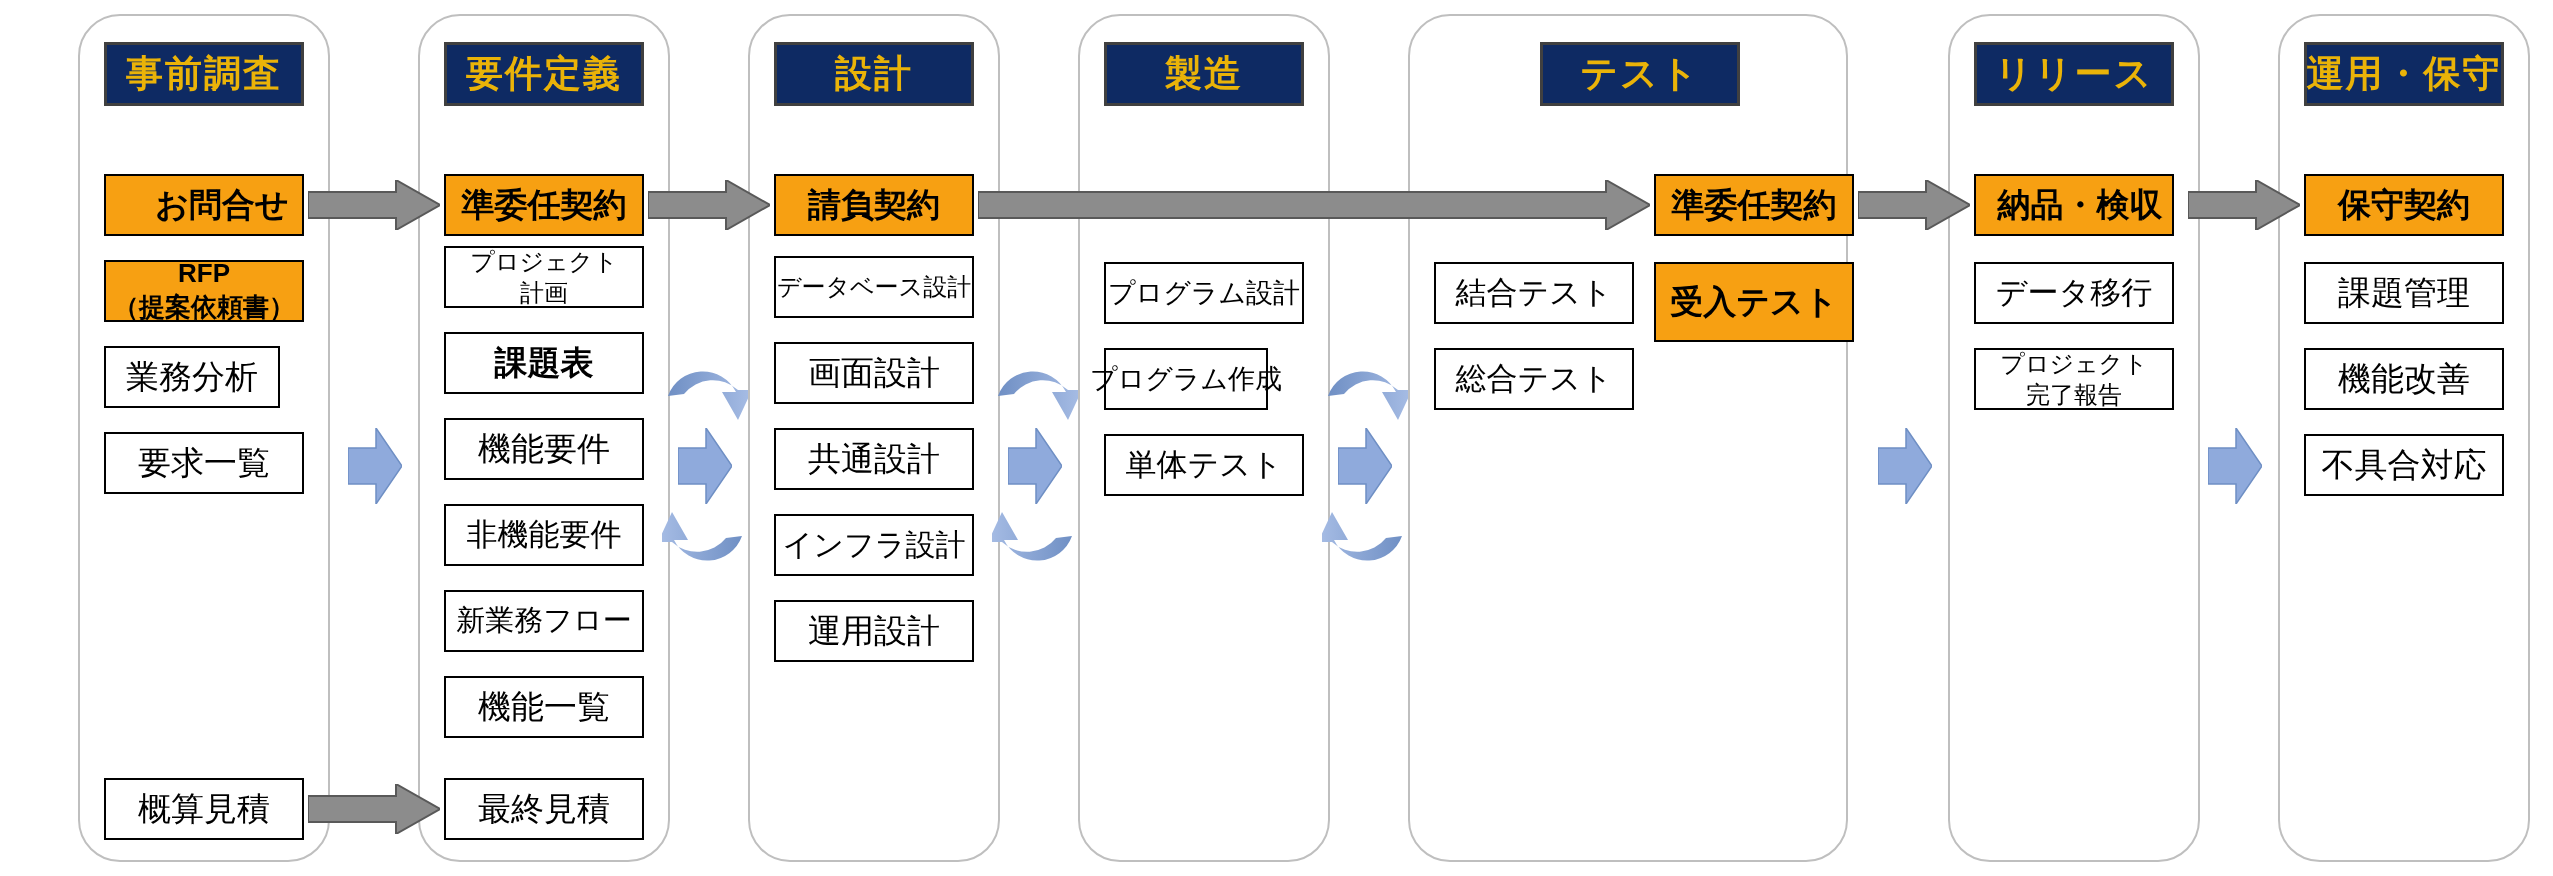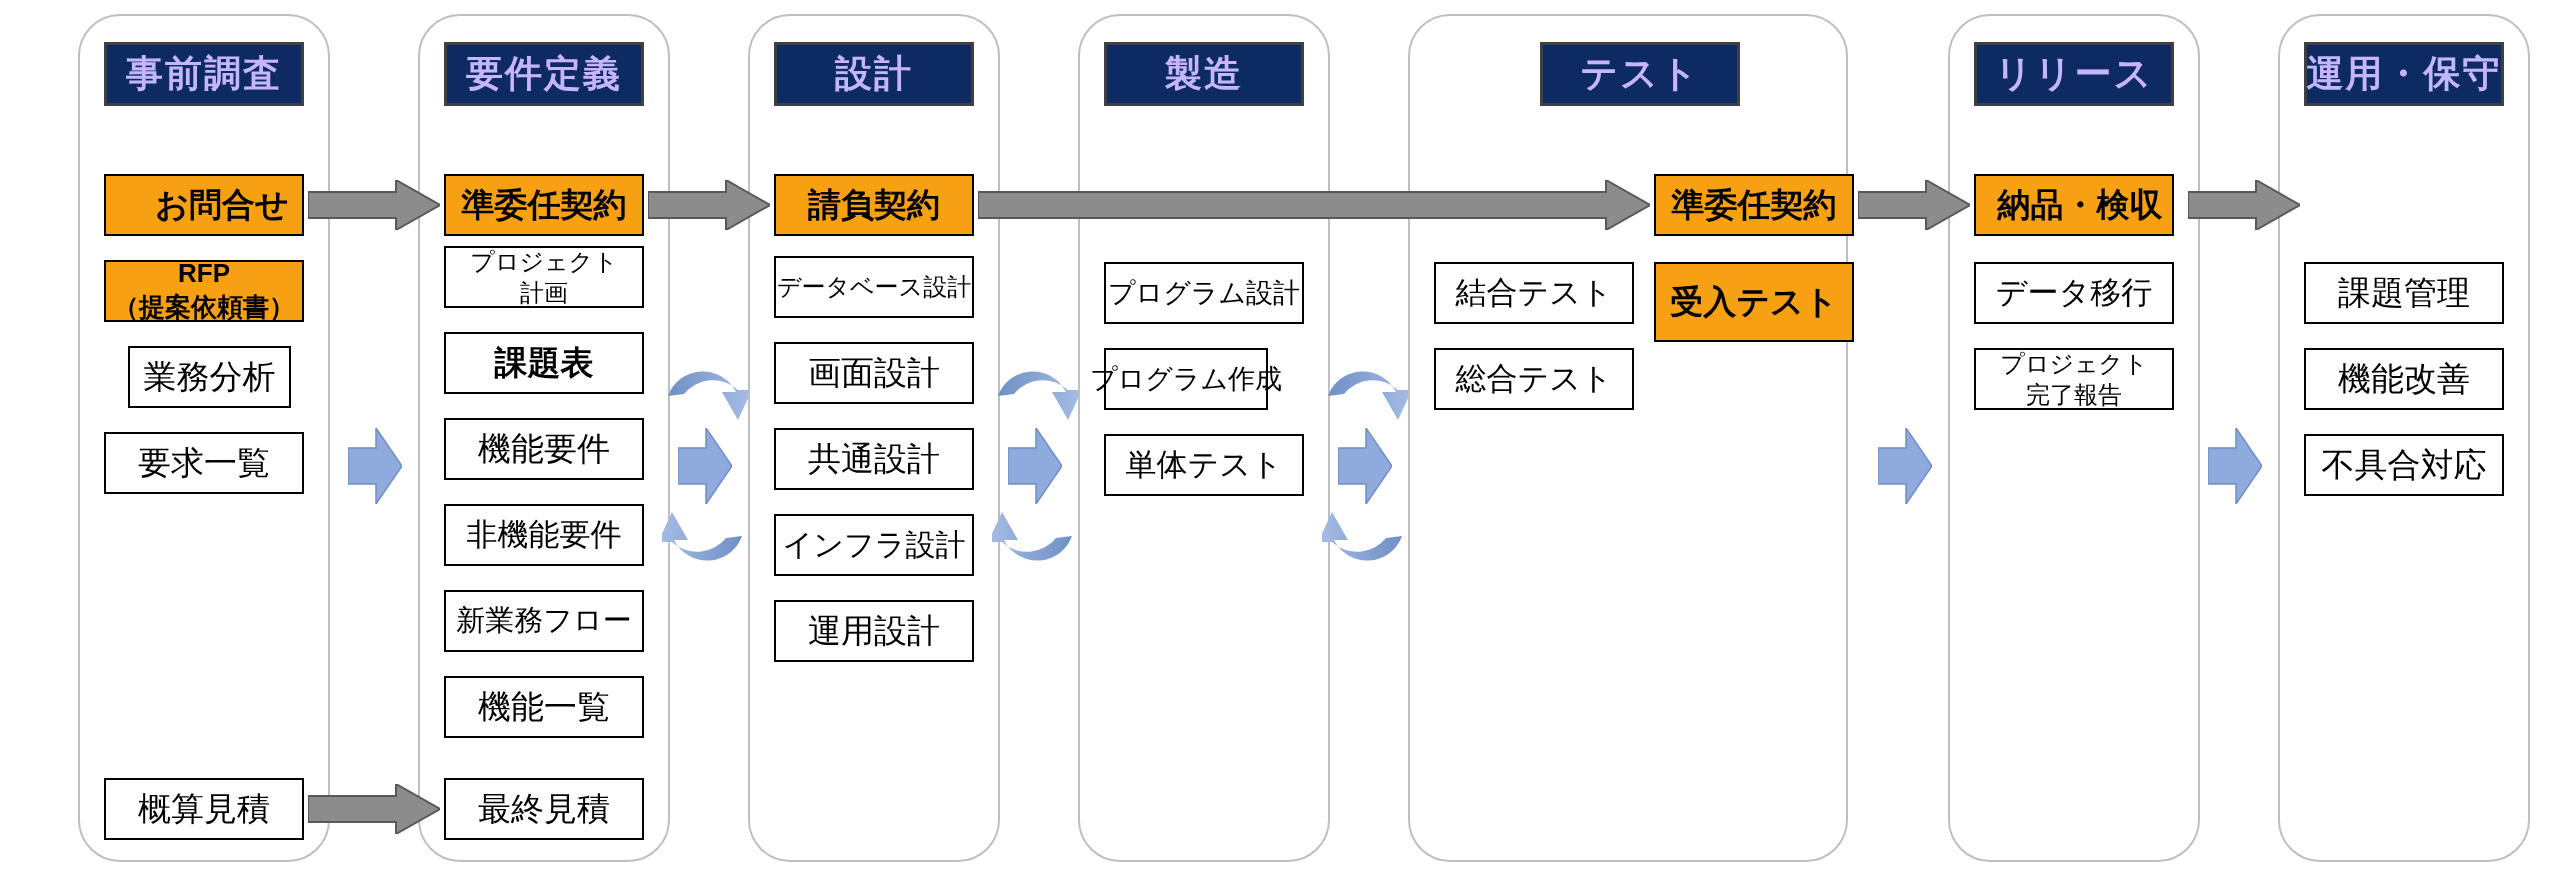--- a/index.html
+++ b/index.html
@@ -30,21 +30,21 @@
     border-radius: 42px;
     background: #ffffff;
   }
 
   
   .phase-title {
     position: absolute;
     box-sizing: border-box;
     background: #0e2a63;
     border: 3px solid #404040;
-    color: #c4b5fd;
+    color: #eab308;
     font-weight: bold;
     display: flex;
     align-items: center;
     justify-content: center;
     letter-spacing: 2px;
     white-space: nowrap;
   }
 
   
   .item-box {
@@ -108,21 +108,21 @@
   <div class="phase-title" style="left:1974px; top:42px; width:200px; height:64px; font-size:37px;">リリース</div>
   <div class="phase-title" style="left:2304px; top:42px; width:200px; height:64px; font-size:37px;">運用・保守</div>
 
   <div class="item-box orange" style="left:104px; top:174px; width:200px; height:62px; font-size:33px;padding-left:36px;">
     <span>お問合せ</span>
   </div>
   <div class="item-box orange two-line" style="left:104px; top:260px; width:200px; height:62px; font-size:26px;">
     <span>RFP</span>
     <span>（提案依頼書）</span>
   </div>
-  <div class="item-box" style="left:104px; top:346px; width:163px; height:62px; font-size:33px;margin-left:24px;">
+  <div class="item-box" style="left:104px; top:346px; width:176px; height:62px; font-size:33px;">
     <span>業務分析</span>
   </div>
   <div class="item-box" style="left:104px; top:432px; width:200px; height:62px; font-size:33px;">
     <span>要求一覧</span>
   </div>
   <div class="item-box" style="left:104px; top:778px; width:200px; height:62px; font-size:33px;">
     <span>概算見積</span>
   </div>
 
   <div class="item-box orange" style="left:444px; top:174px; width:200px; height:62px; font-size:33px;">
@@ -197,20 +197,23 @@
     <span>納品・検収</span>
   </div>
   <div class="item-box" style="left:1974px; top:262px; width:200px; height:62px; font-size:31px;">
     <span>データ移行</span>
   </div>
   <div class="item-box two-line" style="left:1974px; top:348px; width:200px; height:62px; font-size:24px;">
     <span>プロジェクト</span>
     <span>完了報告</span>
   </div>
 
+  <div class="item-box orange" style="left:2304px; top:174px; width:200px; height:62px; font-size:33px;">
+    <span>保守契約</span>
+  </div>
   <div class="item-box" style="left:2304px; top:262px; width:200px; height:62px; font-size:33px;">
     <span>課題管理</span>
   </div>
   <div class="item-box" style="left:2304px; top:348px; width:200px; height:62px; font-size:33px;">
     <span>機能改善</span>
   </div>
   <div class="item-box" style="left:2304px; top:434px; width:200px; height:62px; font-size:33px;">
     <span>不具合対応</span>
   </div>
 

